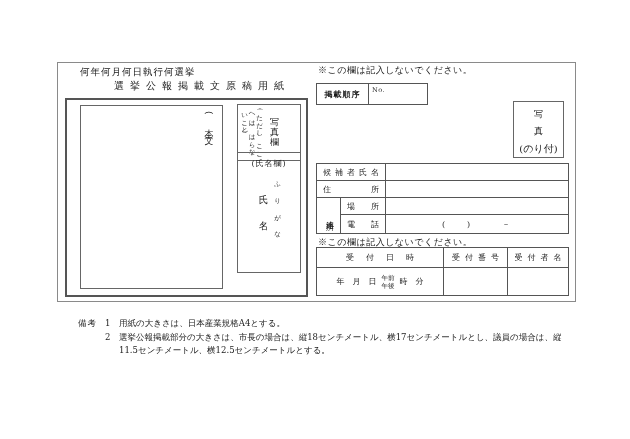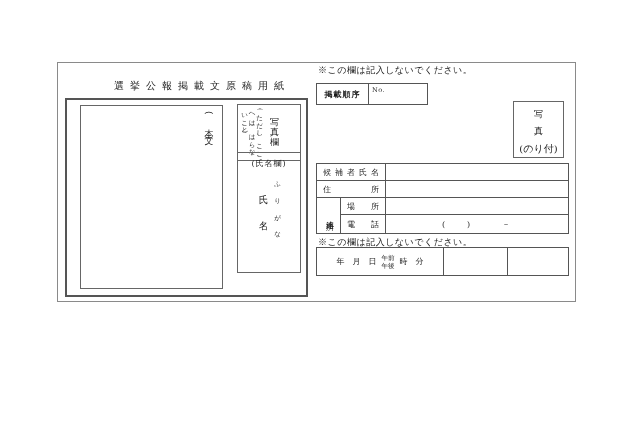--- a/index.html
+++ b/index.html
@@ -90,20 +90,21 @@
   .remark-text { width:459px; }
 </style>
 </head>
 <body>
 
 <div class="page">
 
 
   <div class="outer-frame"></div>
 
+  <div class="election-line">何年何月何日執行何選挙</div>
   <div class="main-title">選挙公報掲載文原稿用紙</div>
 
   <div class="manuscript-box"></div>
 
   <div class="body-box">
     <span class="body-label">(本文)</span>
   </div>
 
   <div class="photo-col-box">
     <div class="photo-col-flow">
@@ -173,31 +174,48 @@
       </td>
       <td class="c-val phone">(　　)　　　－</td>
     </tr>
   </tbody>
     </table>
 
   <div class="note-text note-2">※この欄は記入しないでください。</div>
 
   <table class="recv-table">
     <tbody>
+        <tr>
+      <td class="r-c1 hdr hdr-wide">受付日時</td>
+      <td class="r-c2 hdr hdr-med">受付番号</td>
+      <td class="r-c3 hdr hdr-med">受付者名</td>
+    </tr>
     <tr class="row2">
       <td class="r-c1 datetime-cell">
         <div class="datetime-flex">
           <span class="dt-seg">年　月　日</span>
           <span class="ampm-stack">
             <span>午前</span>
             <span>午後</span>
           </span>
           <span class="dt-seg">時　分</span>
         </div>
       </td>
       <td class="r-c2"></td>
       <td class="r-c3"></td>
     </tr>
   </tbody>
     </table>
 
+  <div class="remarks">
+    <div class="remark-row">
+      <span class="remark-term">備考</span>
+      <span class="remark-num">1</span>
+      <span class="remark-text">用紙の大きさは、日本産業規格A4とする。</span>
+    </div>
+    <div class="remark-row">
+      <span class="remark-indent"></span>
+      <span class="remark-num">2</span>
+      <span class="remark-text">選挙公報掲載部分の大きさは、市長の場合は、縦18センチメートル、横17センチメートルとし、議員の場合は、縦11.5センチメートル、横12.5センチメートルとする。</span>
+    </div>
+  </div>
 
 </div>
 
 </body></html>

